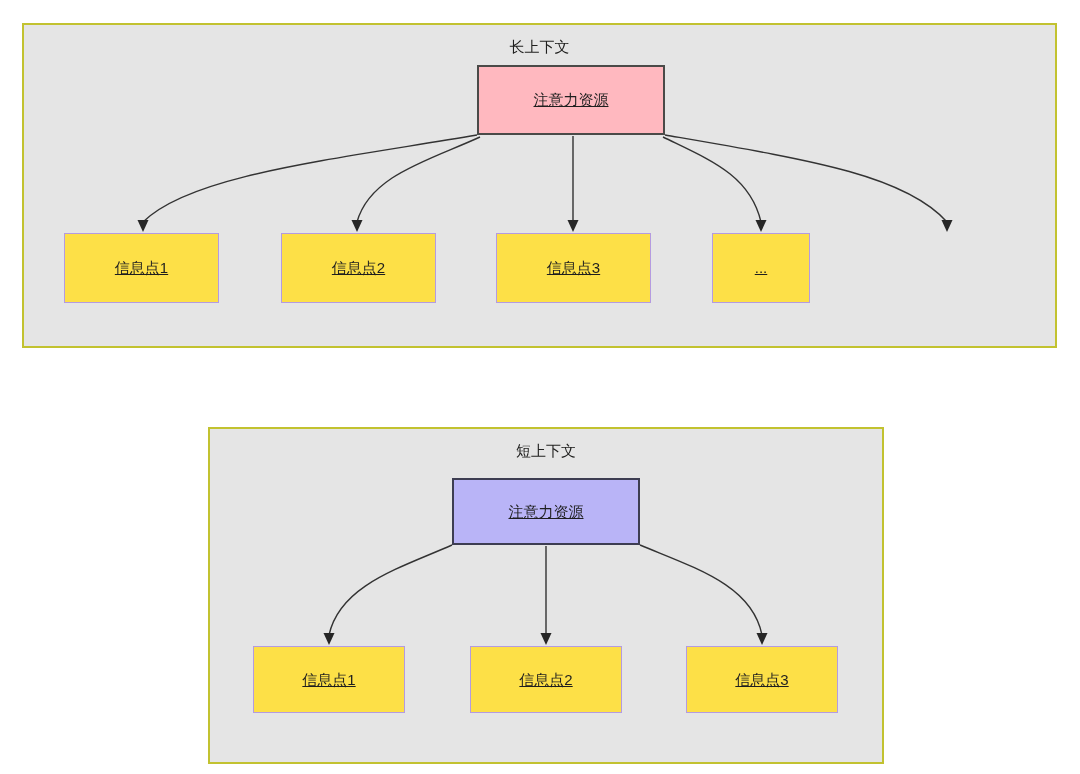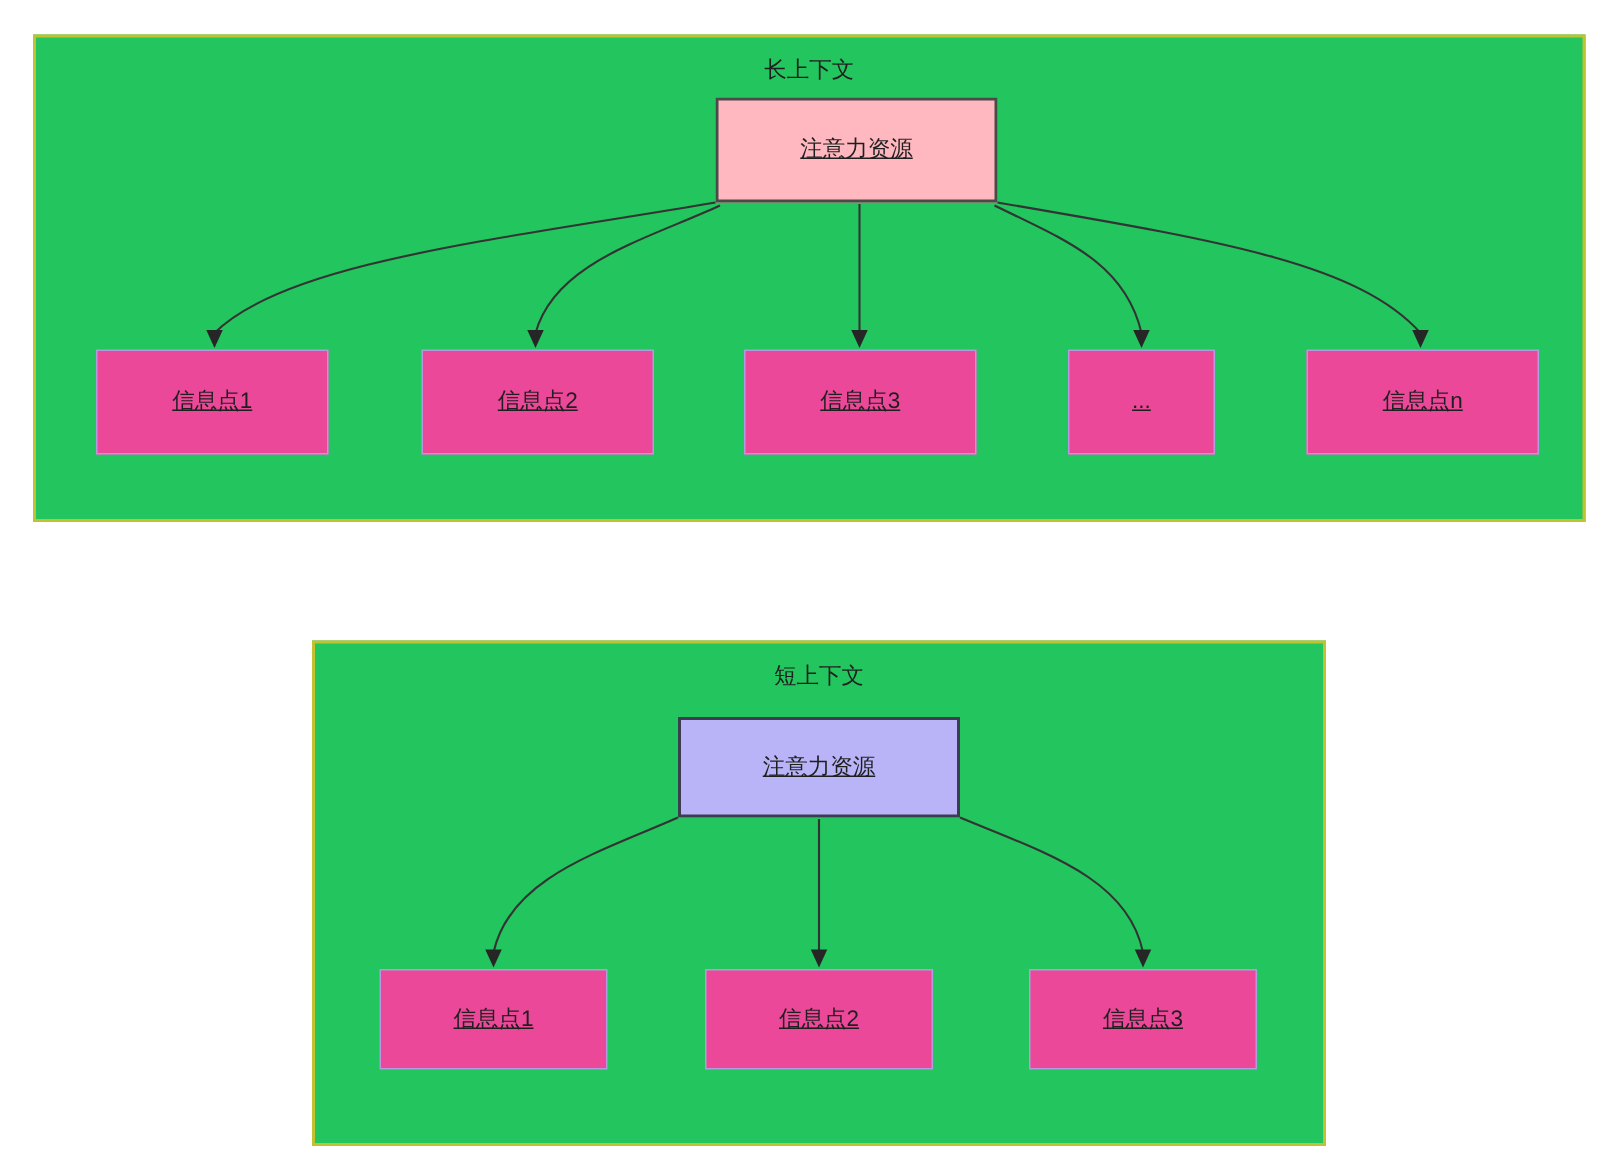--- a/index.html
+++ b/index.html
@@ -15,21 +15,21 @@
     overflow: hidden;
   }
   #canvas {
     position: absolute;
     left: 0; top: 0;
     width: 1080px;
     height: 774px;
   }
   .panel {
     position: absolute;
-    background: #22c55e;
+    background: #e5e5e5;
     border: 2px solid #c2c230;
     box-sizing: border-box;
   }
   #panel-long {
     left: 22px;
     top: 23px;
     width: 1035px;
     height: 325px;
   }
   #panel-short {
@@ -66,21 +66,21 @@
     background: #ffb8bf;
     border: 2px solid #4a4a48;
     color: #1f1f1f;
   }
   .node-source-blue {
     background: #b9b4f7;
     border: 2px solid #3d3d52;
     color: #1f1f1f;
   }
   .node-leaf {
-    background: #ec4899;
+    background: #fde047;
     border: 1px solid #b49be0;
     color: #1f1f1f;
   }
 
   svg.edges {
     position: absolute;
     left: 0; top: 0;
     width: 1080px;
     height: 774px;
     pointer-events: none;
@@ -118,23 +118,20 @@
   </div>
 
   <div class="node node-leaf" style="left:496px; top:233px; width:155px; height:70px;">
     <span>信息点3</span>
   </div>
 
   <div class="node node-leaf" style="left:712px; top:233px; width:98px; height:70px;">
     <span>...</span>
   </div>
 
-  <div class="node node-leaf" style="left:871px; top:233px; width:155px; height:70px;">
-    <span>信息点n</span>
-  </div>
 
   <div class="panel" id="panel-short">
     <div class="panel-title">短上下文</div>
   </div>
 
   <div class="node node-source-blue" style="left:452px; top:478px; width:188px; height:67px;">
     <span>注意力资源</span>
   </div>
 
   <div class="node node-leaf" style="left:253px; top:646px; width:152px; height:67px;">

